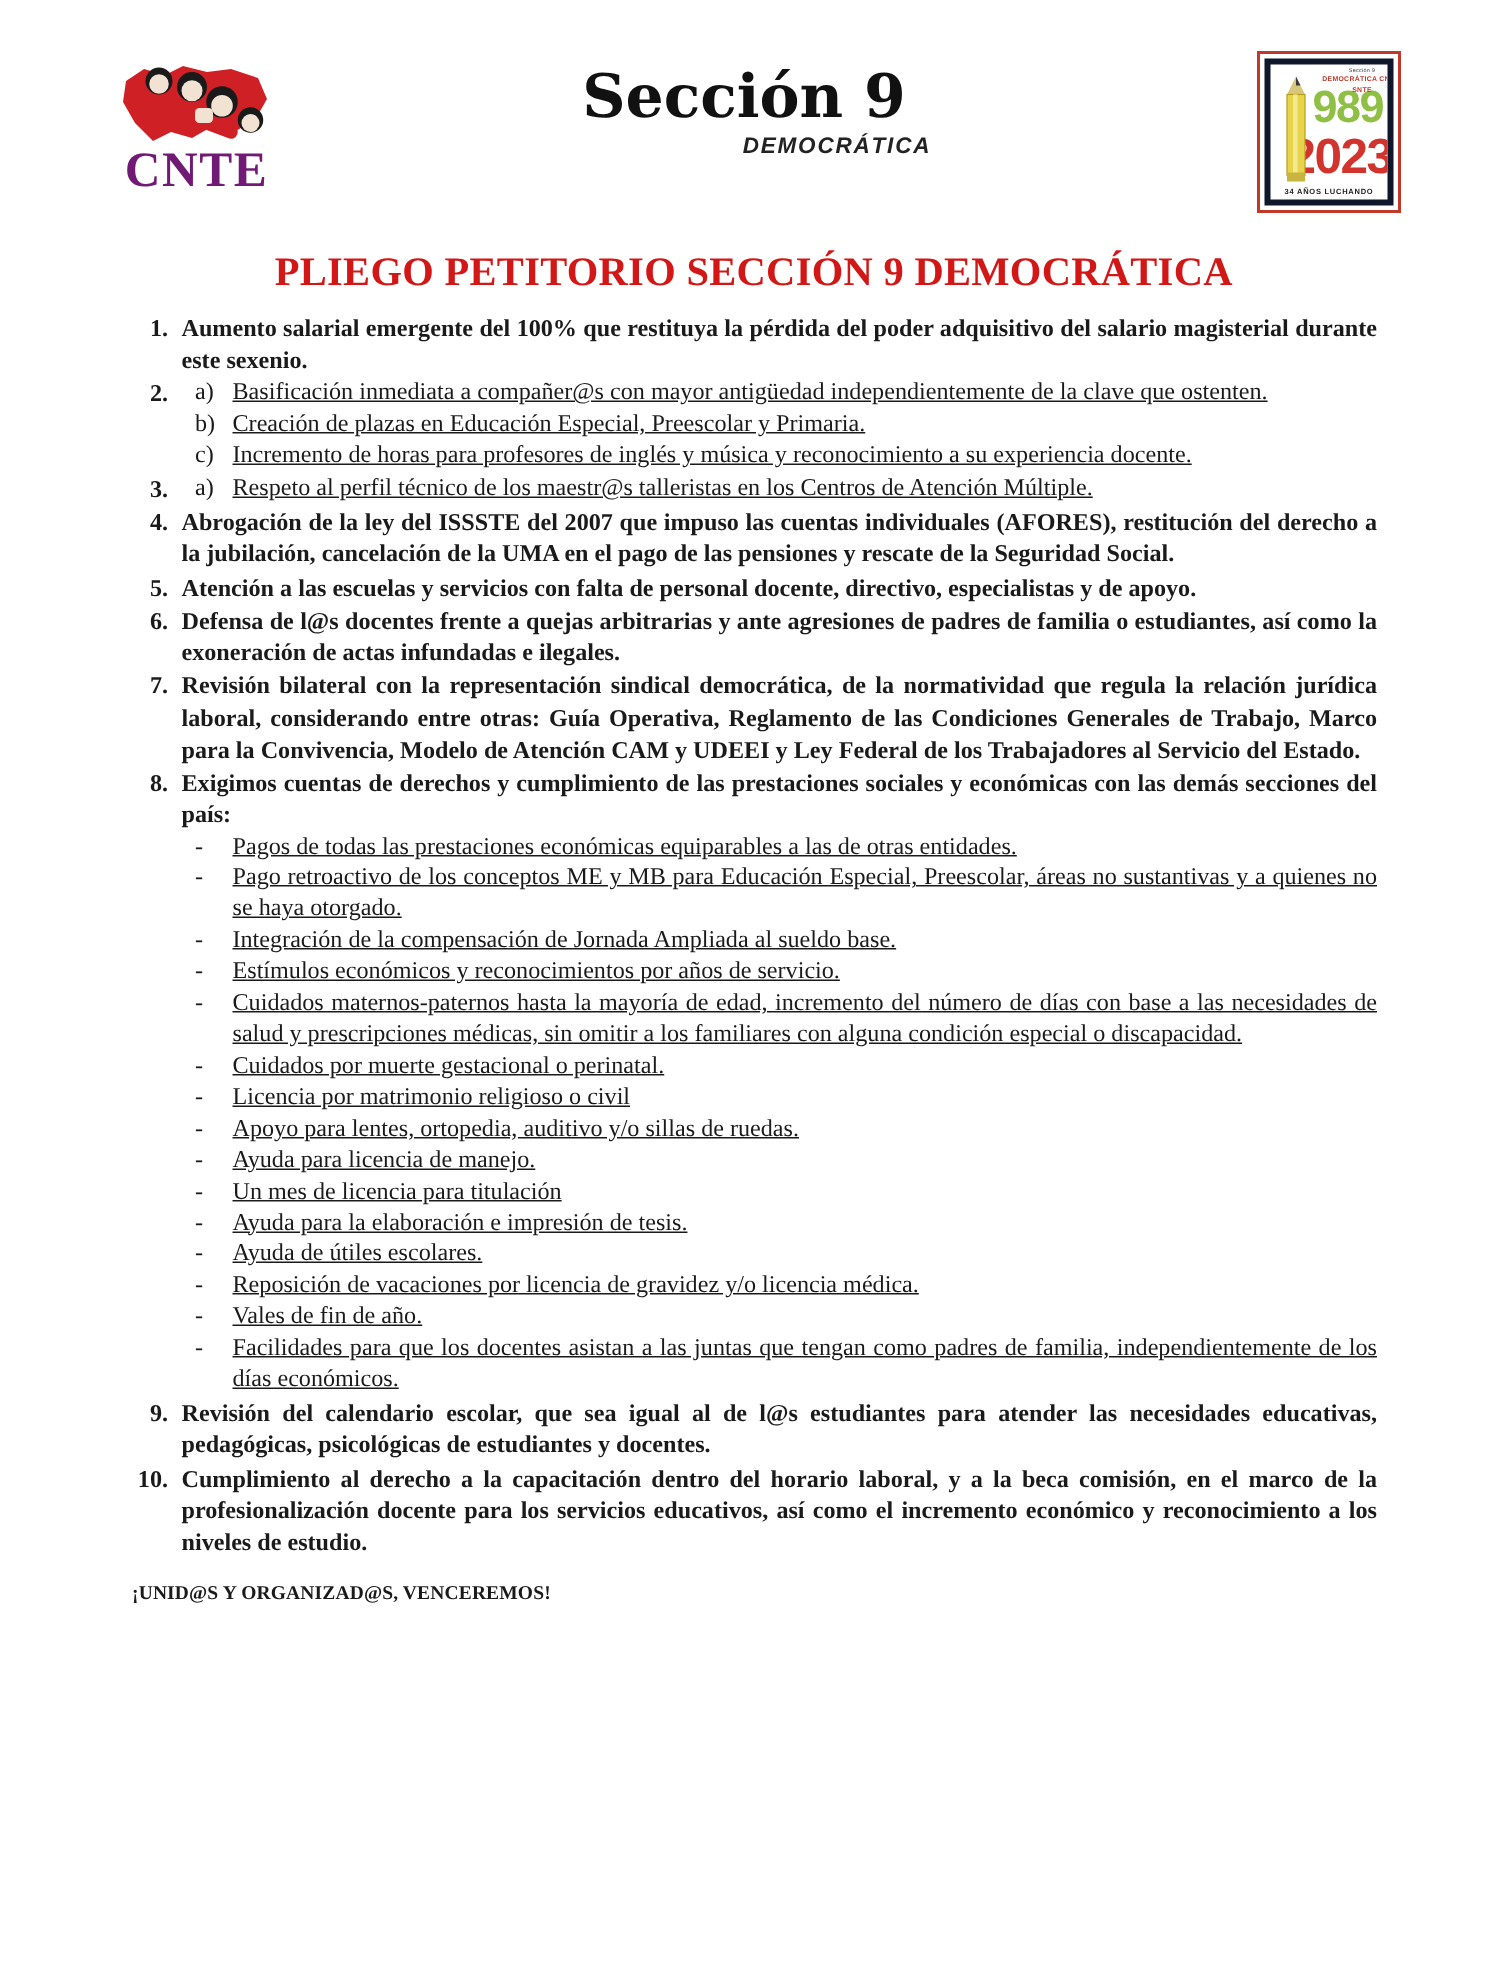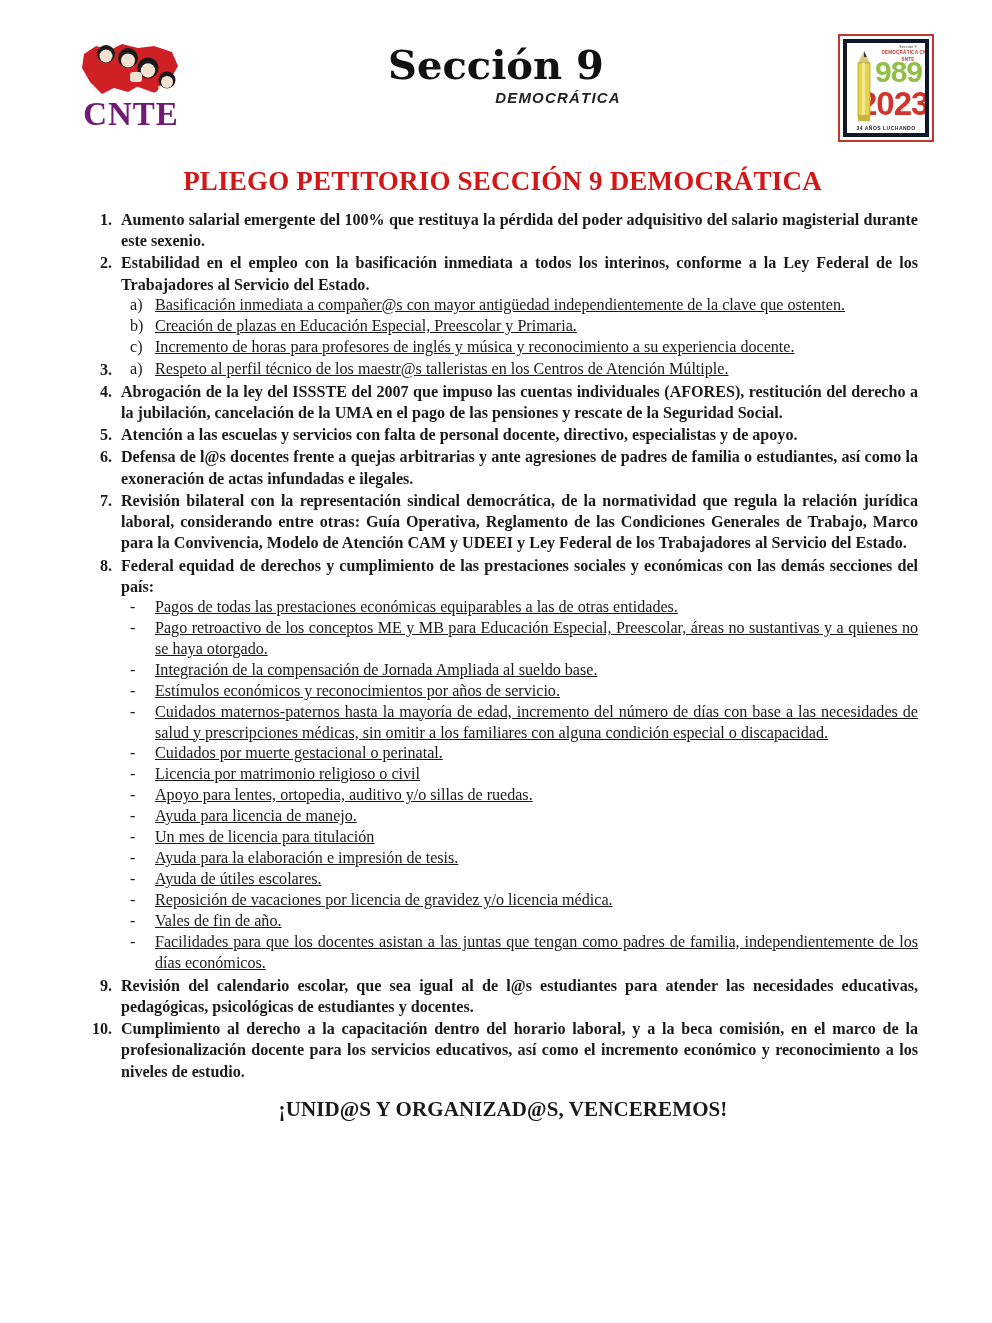--- a/index.html
+++ b/index.html
@@ -190,23 +190,22 @@
     position: absolute;
     left: 0; top: 0;
     width: 18px;
     text-align: left;
     font-weight: normal;
   }
   li.sub-item.dash > .marker { width: 18px; }
   li.sub-item > .txt { display: block; text-decoration: underline; }
 
   .footer-slogan {
-    text-align: center;
-    font-weight: bold;
-    font-size: 21px;
+    font-weight: bold;
+    font-size: 13px;
     margin-top: 14px;
     letter-spacing: .1px;
   }
 </style>
 </head>
 <body>
 
 <div class="header">
 
   <div class="cnte-logo">
@@ -256,21 +255,20 @@
 <div class="body-wrap">
   <ol class="main-list">
 
     <li class="main-item">
       <span class="num">1.</span>
       <span class="txt">Aumento salarial emergente del 100% que restituya la pérdida del poder adquisitivo del salario magisterial durante este sexenio.</span>
     </li>
 
     <li class="main-item">
       <span class="num">2.</span>
-      <span class="txt">Estabilidad en el empleo con la basificación inmediata a todos los interinos, conforme a la Ley Federal de los Trabajadores al Servicio del Estado.</span>
       <ul class="sub-alpha">
         <li class="sub-item">
           <span class="marker">a)</span>
           <span class="txt">Basificación inmediata a compañer@s con mayor antigüedad independientemente de la clave que ostenten.</span>
         </li>
         <li class="sub-item">
           <span class="marker">b)</span>
           <span class="txt">Creación de plazas en Educación Especial, Preescolar y Primaria.</span>
         </li>
         <li class="sub-item">
@@ -305,21 +303,21 @@
       <span class="txt">Defensa de l@s docentes frente a quejas arbitrarias y ante agresiones de padres de familia o estudiantes, así como la exoneración de actas infundadas e ilegales.</span>
     </li>
 
     <li class="main-item">
       <span class="num">7.</span>
       <span class="txt">Revisión bilateral con la representación sindical democrática, de la normatividad que regula la relación jurídica laboral, considerando entre otras: Guía Operativa, Reglamento de las Condiciones Generales de Trabajo, Marco para la Convivencia, Modelo de Atención CAM y UDEEI y Ley Federal de los Trabajadores al Servicio del Estado.</span>
     </li>
 
     <li class="main-item">
       <span class="num">8.</span>
-      <span class="txt">Federal equidad de derechos y cumplimiento de las prestaciones sociales y económicas con las demás secciones del país:</span>
+      <span class="txt">Exigimos cuentas de derechos y cumplimiento de las prestaciones sociales y económicas con las demás secciones del país:</span>
       <ul class="sub-dash">
         <li class="sub-item dash">
           <span class="marker">-</span>
           <span class="txt">Pagos de todas las prestaciones económicas equiparables a las de otras entidades.</span>
         </li>
         <li class="sub-item dash">
           <span class="marker">-</span>
           <span class="txt">Pago retroactivo de los conceptos ME y MB para Educación Especial, Preescolar, áreas no sustantivas y a quienes no se haya otorgado.</span>
         </li>
         <li class="sub-item dash">

